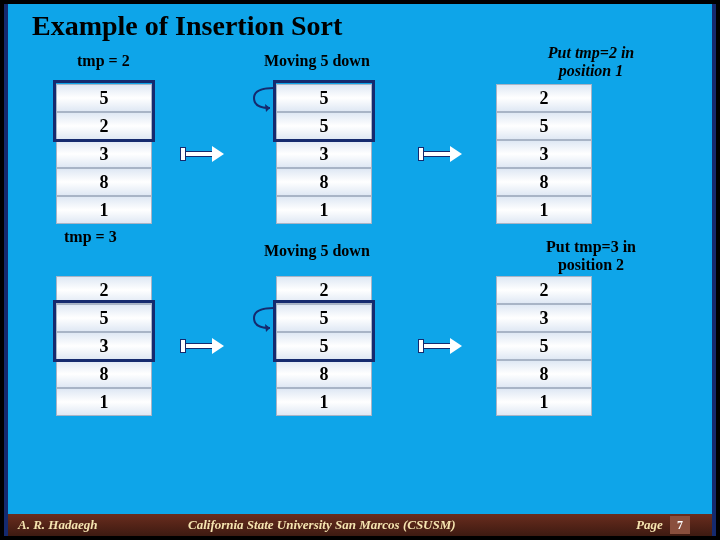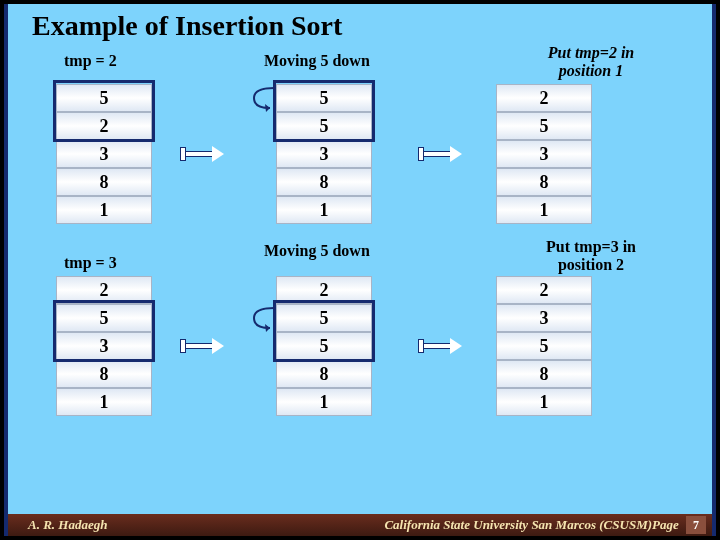--- a/index.html
+++ b/index.html
@@ -7,21 +7,21 @@
     width: 720px;
     height: 540px;
     background: #000;
     font-family: "Times New Roman", serif;
     position: relative;
     overflow: hidden;
   }
   .slide {
     position: absolute;
     top: 4px; left: 4px; right: 4px; bottom: 4px;
-    background: #7dd3fc;
+    background: #0ea5e9;
     border-left: 4px solid #152a6e;
     border-right: 4px solid #152a6e;
   }
   .title {
     font-size: 28px;
     font-weight: bold;
     color: #000;
     padding: 6px 0 0 24px;
   }
   .content {
@@ -108,23 +108,23 @@
     bottom: 0; left: 0; right: 0;
     height: 22px;
     background: linear-gradient(#6a2d1e, #3d1a11);
     display: flex;
     align-items: center;
     color: #f5e4b0;
     font-style: italic;
     font-size: 13px;
     font-weight: bold;
   }
-  .footer .author { padding-left: 20px; width: 180px; }
-  .footer .univ { flex: 1; text-align: right; }
-  .footer .page { padding-right: 6px; text-align: right; }
+  .footer .author { padding-left: 10px; width: 180px; }
+  .footer .univ { flex: 1; text-align: left; }
+  .footer .page { padding-right: 22px; text-align: right; }
   .footer .pg {
     display: inline-block;
     width: 20px;
     height: 18px;
     background: #8a4f3d;
     color: #fff;
     text-align: center;
     margin-left: 4px;
     font-style: normal;
     line-height: 18px;
@@ -132,21 +132,21 @@
   }
 </style>
 </head>
 <body>
 
 <div class="slide">
   <div class="title">Example of Insertion Sort</div>
 
   <div class="content">
 
-    <div class="label" style="left:56px; top:8px;text-align:right;">tmp = 2</div>
+    <div class="label" style="left:69px; top:8px;text-align:right;">tmp = 2</div>
     <div class="label" style="left:256px; top:8px;">Moving 5 down</div>
     <div class="label" style="left:518px; top:0px; width:130px;font-style:italic;">Put tmp=2 in
 position 1</div>
 
     <div class="cell" style="left:48px; top:40px;">5</div>
     <div class="cell" style="left:48px; top:68px;">2</div>
     <div class="cell" style="left:48px; top:96px;">3</div>
     <div class="cell" style="left:48px; top:124px;">8</div>
     <div class="cell" style="left:48px; top:152px;">1</div>
     <div class="hl" style="left:45px; top:36px; width:102px; height:62px;"></div>
@@ -172,21 +172,21 @@
 
     <div class="arrow-r" style="left:174px; top:102px;">
         <div class="shaft back"></div>
         <div class="head"></div>
       </div>
     <div class="arrow-r" style="left:412px; top:102px;">
         <div class="shaft back"></div>
         <div class="head"></div>
       </div>
 
-    <div class="label" style="left:56px; top:210px;">tmp = 3</div>
+    <div class="label" style="left:56px; top:184px;">tmp = 3</div>
     <div class="label" style="left:256px; top:198px;">Moving 5 down</div>
     <div class="label" style="left:518px; top:194px; width:130px;">Put tmp=3 in
 position 2</div>
 
     <div class="cell" style="left:48px; top:232px;">2</div>
     <div class="cell" style="left:48px; top:260px;">5</div>
     <div class="cell" style="left:48px; top:288px;">3</div>
     <div class="cell" style="left:48px; top:316px;">8</div>
     <div class="cell" style="left:48px; top:344px;">1</div>
     <div class="hl" style="left:45px; top:256px; width:102px; height:62px;"></div>

